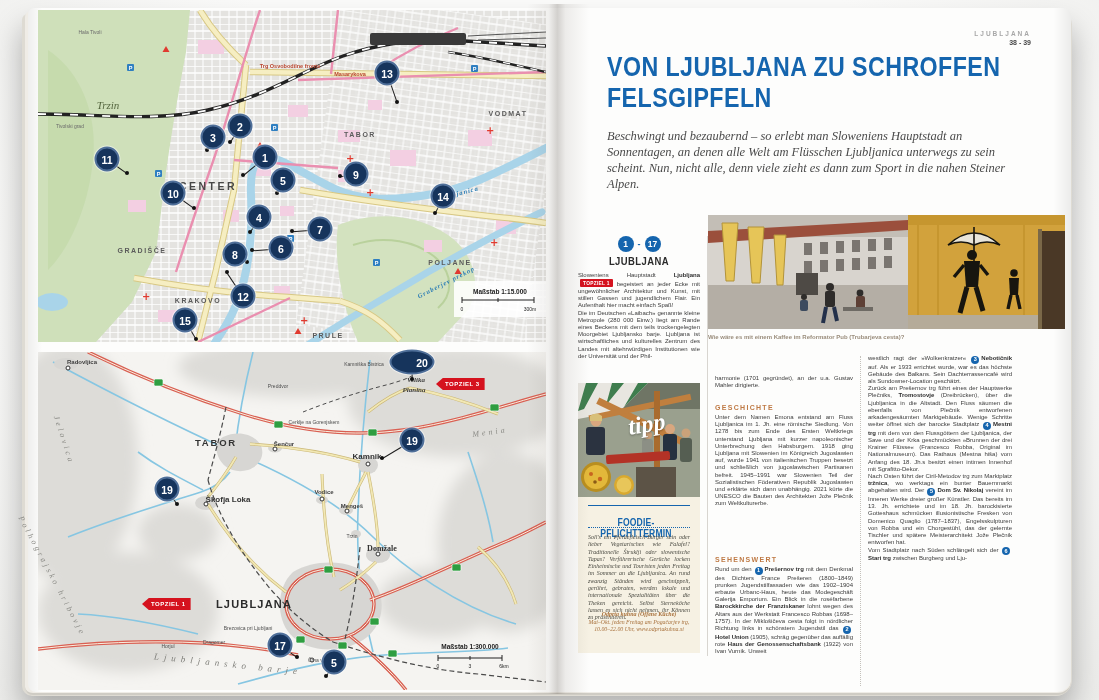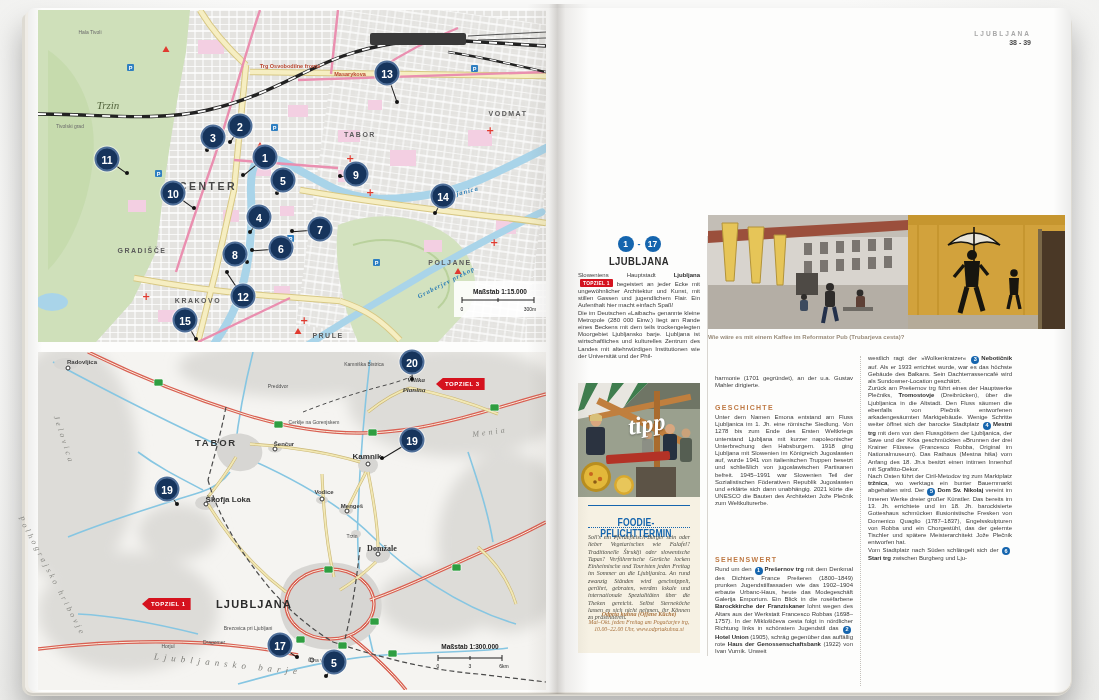--- a/index.html
+++ b/index.html
@@ -433,32 +433,37 @@
           <div class="ldot" style="left: 259px; top: 305px;"></div>
           <div class="mmark" style="left: 242px; top: 293px;">17</div>
           <div class="mlead" style="left: 129px; top: 137px; width: 18.0278px; transform: rotate(56.3099deg);"></div>
           <div class="ldot" style="left: 139px; top: 152px;"></div>
           <div class="mmark" style="left: 129px; top: 137px;">19</div>
           <div class="mlead" style="left: 374px; top: 88px; width: 34.9857px; transform: rotate(149.036deg);"></div>
           <div class="ldot" style="left: 344px; top: 106px;"></div>
           <div class="mmark" style="left: 374px; top: 88px;">19</div>
           <div class="mlead" style="left: 374px; top: 10px; width: 17px; transform: rotate(90deg);"></div>
           <div class="ldot" style="left: 374px; top: 27px;"></div>
-          <div class="mmark" style="left: 374px; top: 10px;">20</div>
+          <div class="mmark" style="left: 374px; top: 10px; padding-left: 20px;">20</div>
         </div>
     </div>
   </div>
 
   <div class="page page-right">
     <div class="pagecurve-r"></div>
 
     <div class="hdr-sec">LJUBLJANA</div>
     <div class="hdr-pg">38 - 39</div>
 
-
+    <div class="title">
+      <span class="cond"><span>VON LJUBLJANA ZU SCHROFFEN</span><br>
+      <span>FELSGIPFELN</span></span>
+    </div>
+
+    <div class="intro">Beschwingt und bezaubernd – so erlebt man Sloweniens Hauptstadt an Sonnentagen, an denen alle Welt am Flüsschen Ljubljanica unterwegs zu sein scheint. Nun, nicht alle, denn viele zieht es dann zum Sport in die nahen Steiner Alpen.</div>
 
     <div class="sep sep1"></div>
     <div class="sep sep2"></div>
 
     <div class="rangebadges">
       <span class="rangecirc">1</span>
       <span class="rangedash">-</span>
       <span class="rangecirc">17</span>
     </div>
     <div class="cityhead"><span class="cond" style="transform-origin:50% 50%;">LJUBLJANA</span></div>

